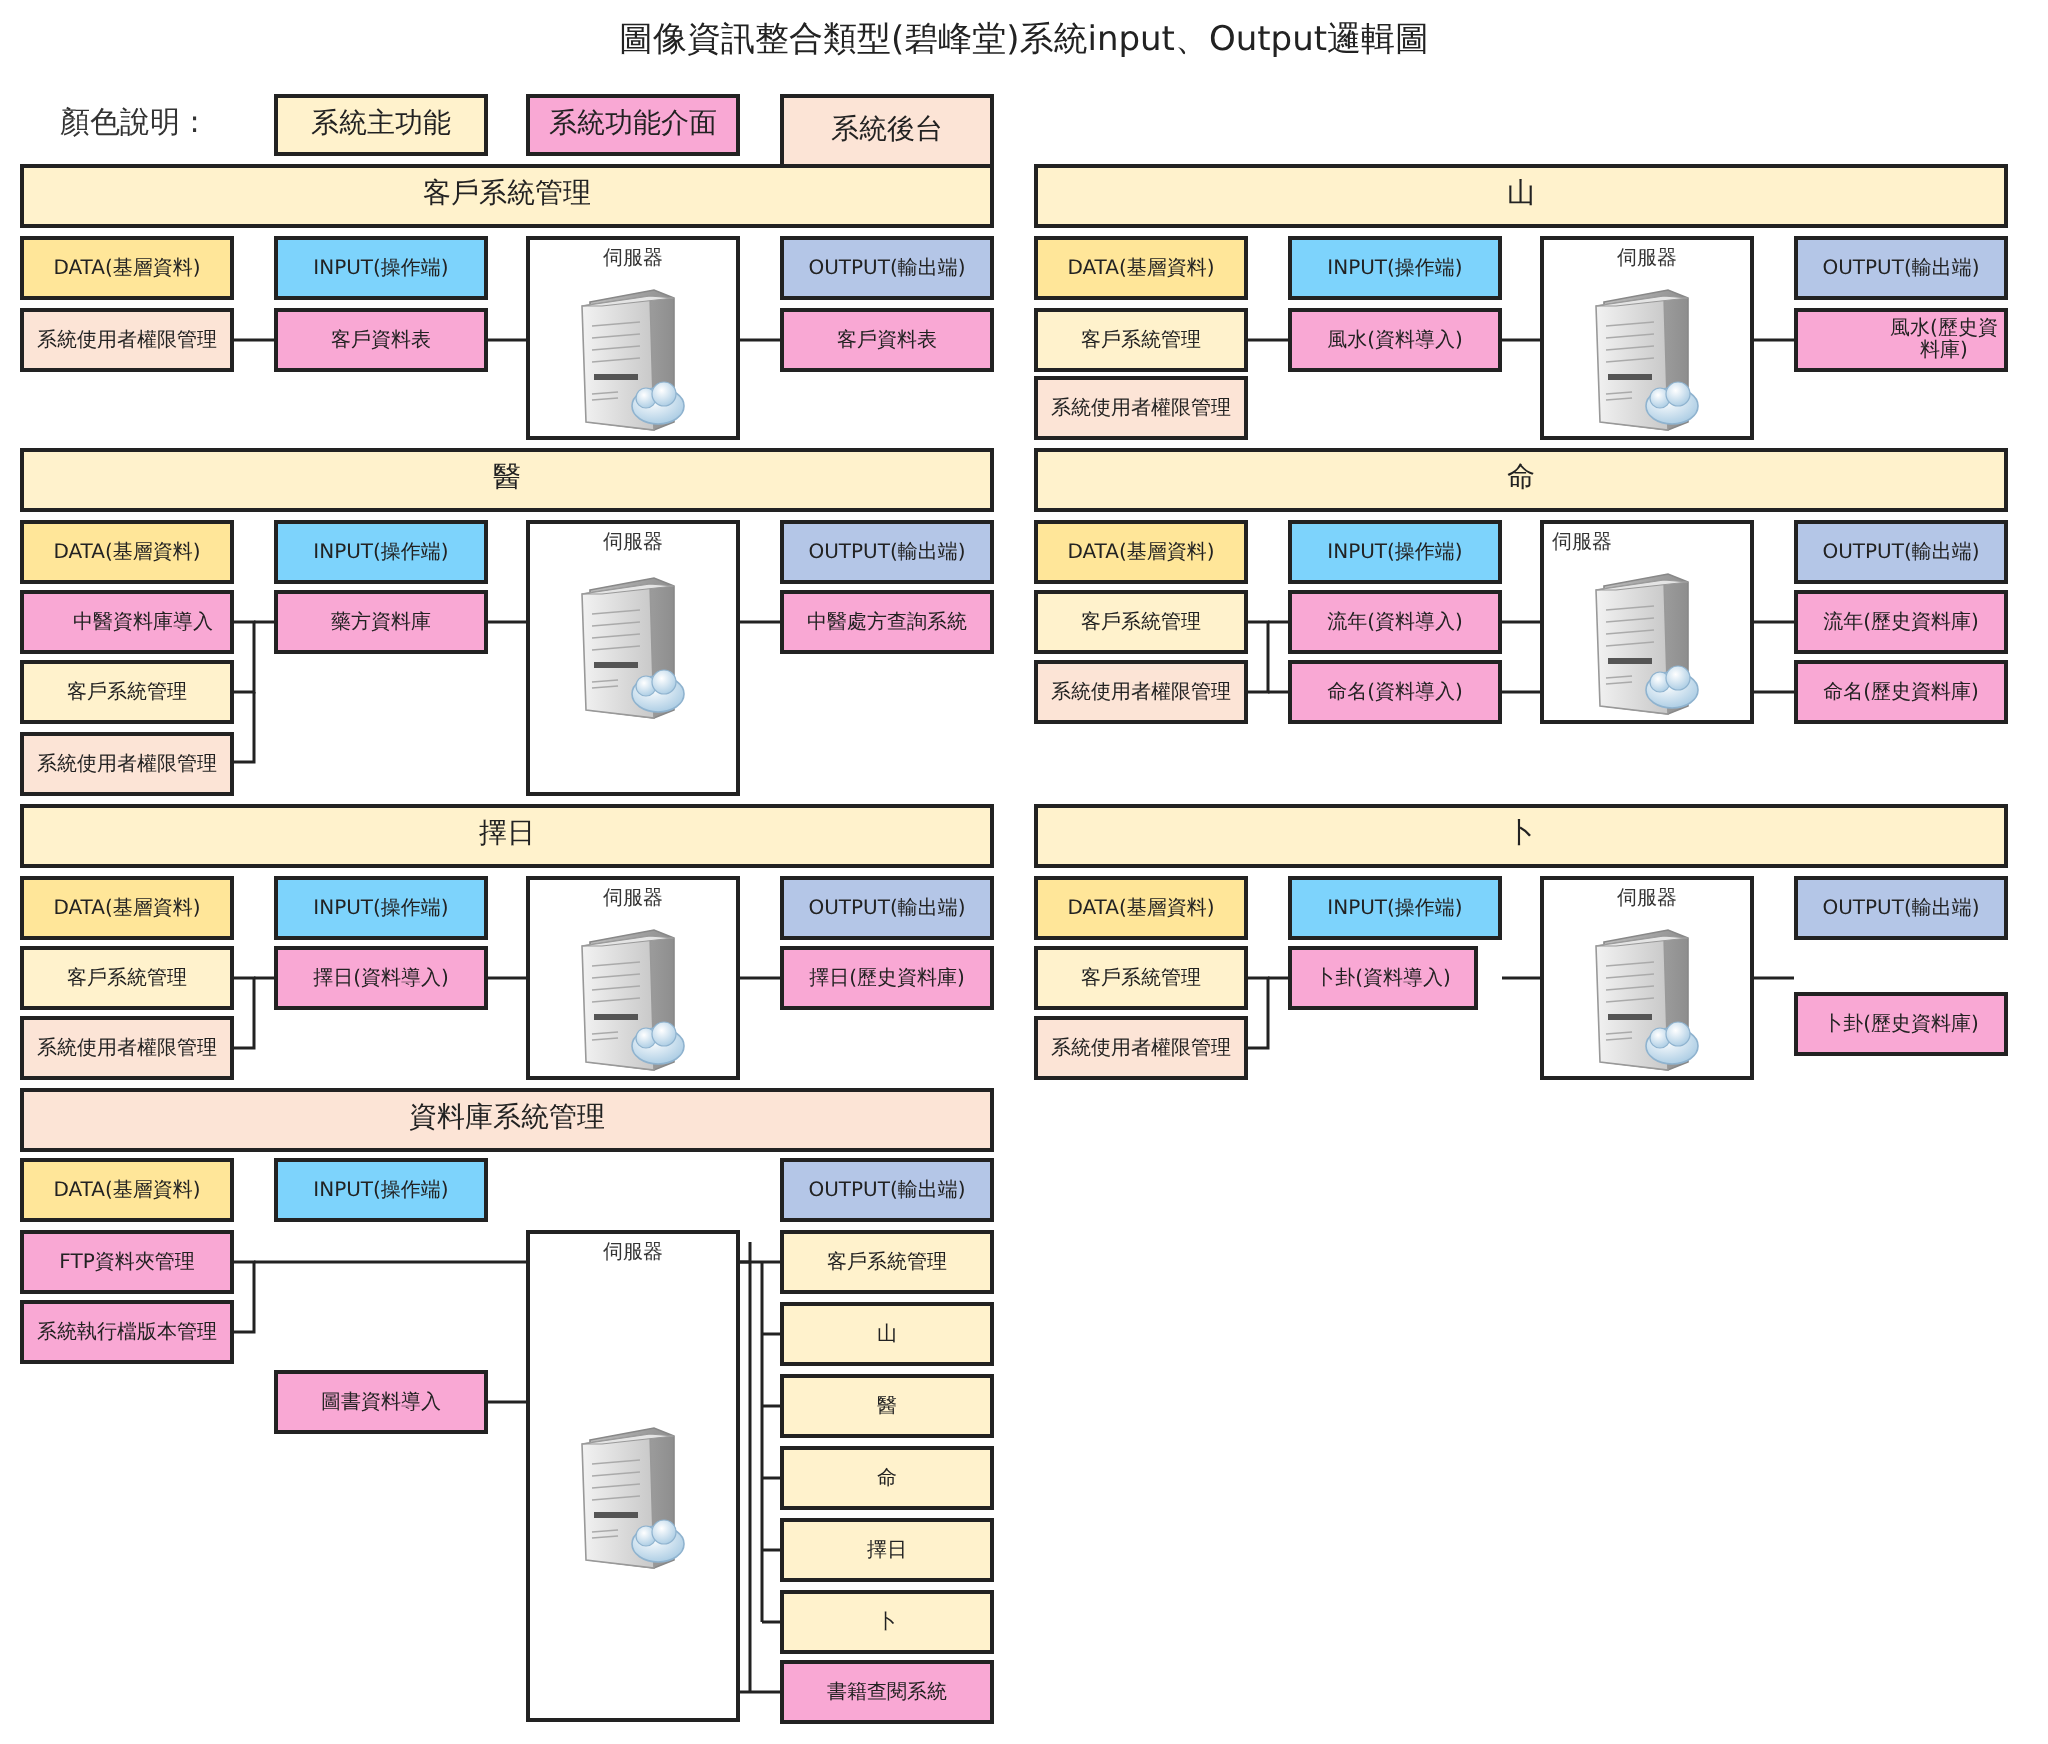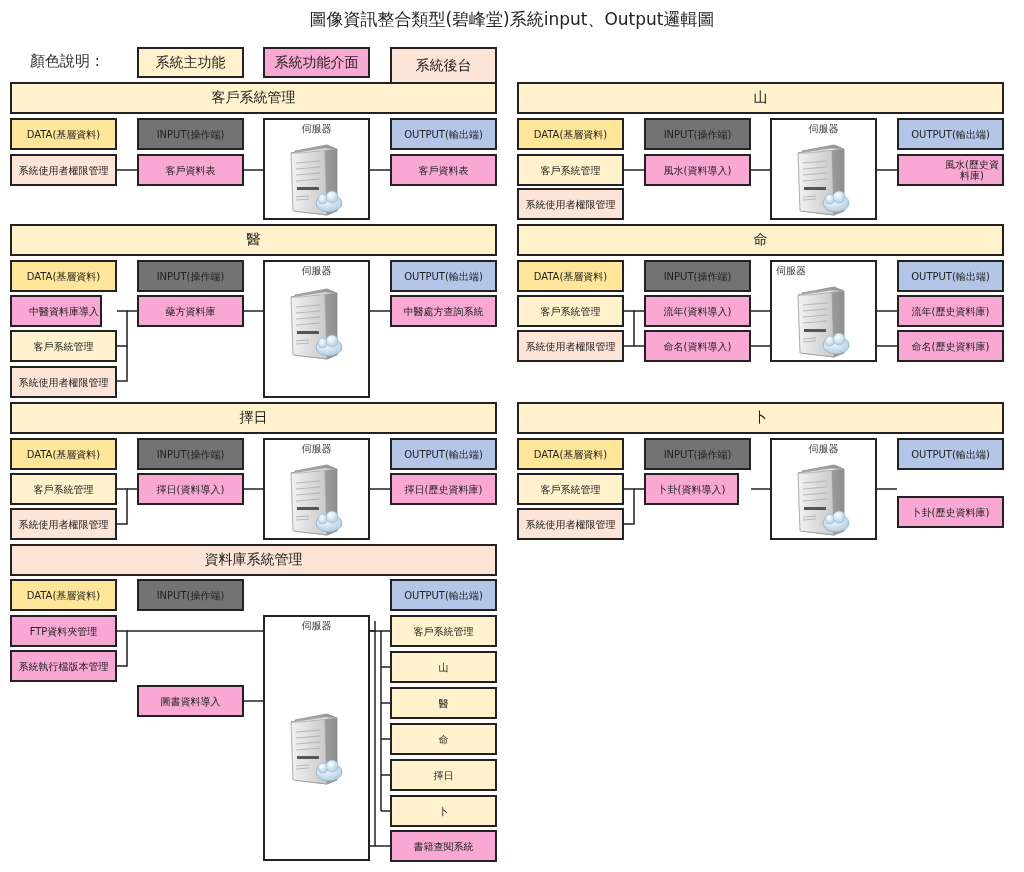--- a/index.html
+++ b/index.html
@@ -6,21 +6,21 @@
   body{width:1024px;height:872px;position:relative;overflow:hidden;font-family:"DejaVu Sans","Liberation Sans",sans-serif;color:#222;}
   .abs{position:absolute;box-sizing:border-box;}
   .title{left:0;width:1024px;top:8px;text-align:center;font-size:17px;color:#222;}
   .legend-label{left:30px;top:52px;width:100px;font-size:15px;color:#333;}
   .box{border:2px solid #222;display:flex;align-items:center;justify-content:center;text-align:center;font-size:10px;line-height:1.1;color:#222;}
   .hdr{font-size:14px;}
   .main{background:#fff2cc;}
   .iface{background:#f9a8d4;}
   .back{background:#fce4d6;}
   .data{background:#ffe699;}
-  .input{background:#737373;}
+  .input{background:#7dd3fc;}
   .output{background:#b4c6e7;}
   .server{background:#fff;border:2px solid #222;}
   .server-label{position:absolute;top:2px;left:0;right:0;text-align:center;font-size:10px;color:#333;}
   .server-label.left{text-align:left;padding-left:4px;}
   .server-icon{position:absolute;left:50%;top:50%;width:56px;height:76px;margin-left:-30px;margin-top:-28px;}
   svg.lines{position:absolute;left:0;top:0;width:1024px;height:872px;pointer-events:none;}
   .small{font-size:14px;}
 </style>
 </head>
 <body>
@@ -115,21 +115,21 @@
 <div class="abs box main hdr" style="left:10px;top:224px;width:487px;height:32px;">醫</div>
 <div class="abs box data" style="left:10px;top:260px;width:107px;height:32px;">DATA(基層資料)</div>
 <div class="abs box input" style="left:137px;top:260px;width:107px;height:32px;">INPUT(操作端)</div>
 <div class="abs server" style="left:263px;top:260px;width:107px;height:138px;">
   <div class="server-label">伺服器</div>
   <svg class="server-icon" viewBox="0 0 56 76" style="margin-top:-44px;">
       <use href="#srv"></use>
     </svg>
 </div>
 <div class="abs box output" style="left:390px;top:260px;width:107px;height:32px;">OUTPUT(輸出端)</div>
-<div class="abs box iface" style="left:10px;top:295px;width:92px;height:32px;padding-left:16px;">中醫資料庫導入</div>
+<div class="abs box iface" style="left:10px;top:295px;width:107px;height:32px;padding-left:16px;">中醫資料庫導入</div>
 <div class="abs box main" style="left:10px;top:330px;width:107px;height:32px;">客戶系統管理</div>
 <div class="abs box back" style="left:10px;top:366px;width:107px;height:32px;">系統使用者權限管理</div>
 <div class="abs box iface" style="left:137px;top:295px;width:107px;height:32px;">藥方資料庫</div>
 <div class="abs box iface" style="left:390px;top:295px;width:107px;height:32px;">中醫處方查詢系統</div>
 
 <div class="abs box main hdr" style="left:517px;top:224px;width:487px;height:32px;">命</div>
 <div class="abs box data" style="left:517px;top:260px;width:107px;height:32px;">DATA(基層資料)</div>
 <div class="abs box input" style="left:644px;top:260px;width:107px;height:32px;">INPUT(操作端)</div>
 <div class="abs server" style="left:770px;top:260px;width:107px;height:102px;">
   <div class="server-label left">伺服器</div>

